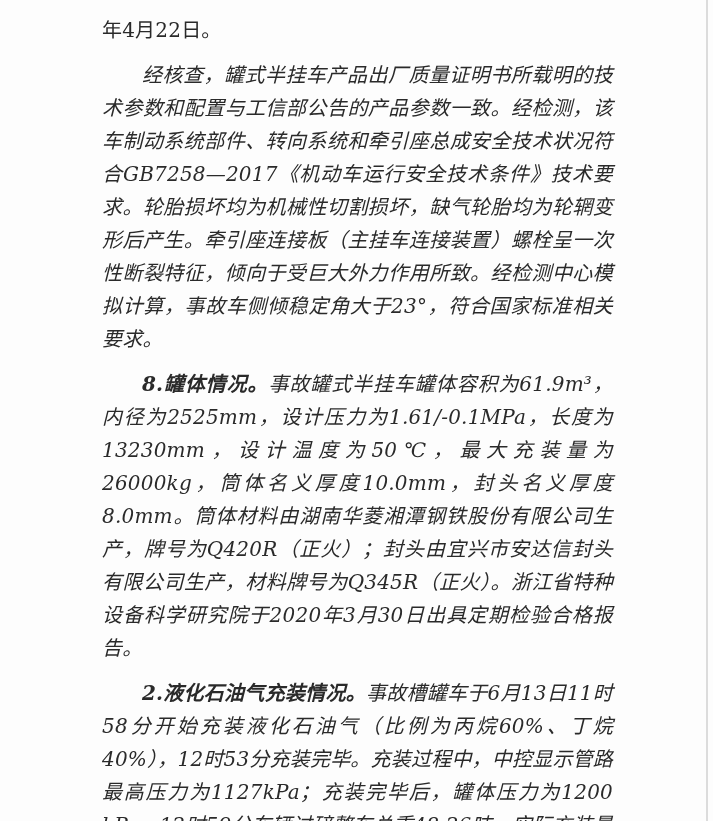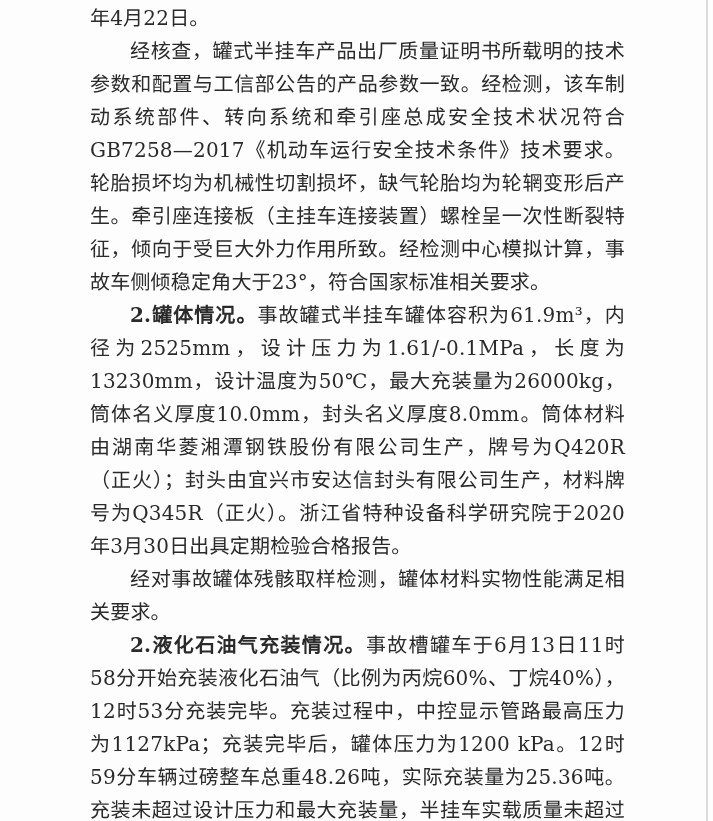--- a/index.html
+++ b/index.html
@@ -20,43 +20,43 @@
     position: absolute;
     left: 90px;
     top: 2px;
     width: 535px;
     font-size: 20px;
     line-height: 33px;
     text-align: justify;
     letter-spacing: 0.2px;
   }
   .doc p.para {
-    margin: 0;
+    margin: 12px;
     padding: 0;
   }
   .doc p.indent {
     text-indent: 2em;
+    font-style: italic;
   }
   .doc b.lead {
     font-weight: 700;
   }
   .scan-edge {
     position: absolute;
     top: 0;
     right: 5px;
     width: 2px;
     height: 100%;
     background: var(--edge, #dcdcdc);
   }
 </style>
 </head>
 <body>
 
 <div class="page" style="--page-bg: #fdfdfd; --ink: #2a2a2a; --edge: #dcdcdc;">
   <div class="doc" id="doc">
       <p class="para"><span>年4月22日。</span></p>
       <p class="para indent"><span>经核查，罐式半挂车产品出厂质量证明书所载明的技术参数和配置与工信部公告的产品参数一致。经检测，该车制动系统部件、转向系统和牵引座总成安全技术状况符合GB7258—2017《机动车运行安全技术条件》技术要求。轮胎损坏均为机械性切割损坏，缺气轮胎均为轮辋变形后产生。牵引座连接板（主挂车连接装置）螺栓呈一次性断裂特征，倾向于受巨大外力作用所致。经检测中心模拟计算，事故车侧倾稳定角大于23°，符合国家标准相关要求。</span></p>
-      <p class="para indent"><b class="lead">2.罐体情况。</b><span>事故罐式半挂车罐体容积为61.9m³，内径为2525mm，设计压力为1.61/-0.1MPa，长度为13230mm，设计温度为50℃，最大充装量为26000kg，筒体名义厚度10.0mm，封头名义厚度8.0mm。筒体材料由湖南华菱湘潭钢铁股份有限公司生产，牌号为Q420R（正火）；封头由宜兴市安达信封头有限公司生产，材料牌号为Q345R（正火）。浙江省特种设备科学研究院于2020年3月30日出具定期检验合格报告。</span></p>
-      <p class="para indent"><span>经对事故罐体残骸取样检测，罐体材料实物性能满足相关要求。</span></p>
+      <p class="para indent"><b class="lead">8.罐体情况。</b><span>事故罐式半挂车罐体容积为61.9m³，内径为2525mm，设计压力为1.61/-0.1MPa，长度为13230mm，设计温度为50℃，最大充装量为26000kg，筒体名义厚度10.0mm，封头名义厚度8.0mm。筒体材料由湖南华菱湘潭钢铁股份有限公司生产，牌号为Q420R（正火）；封头由宜兴市安达信封头有限公司生产，材料牌号为Q345R（正火）。浙江省特种设备科学研究院于2020年3月30日出具定期检验合格报告。</span></p>
       <p class="para indent"><b class="lead">2.液化石油气充装情况。</b><span>事故槽罐车于6月13日11时58分开始充装液化石油气（比例为丙烷60%、丁烷40%），12时53分充装完毕。充装过程中，中控显示管路最高压力为1127kPa；充装完毕后，罐体压力为1200 kPa。12时59分车辆过磅整车总重48.26吨，实际充装量为25.36吨。充装未超过设计压力和最大充装量，半挂车实载质量未超过核载质量，牵引车实际牵引质量未超过</span></p>
     </div>
   <div class="scan-edge"></div>
 </div>
 
 </body></html>

